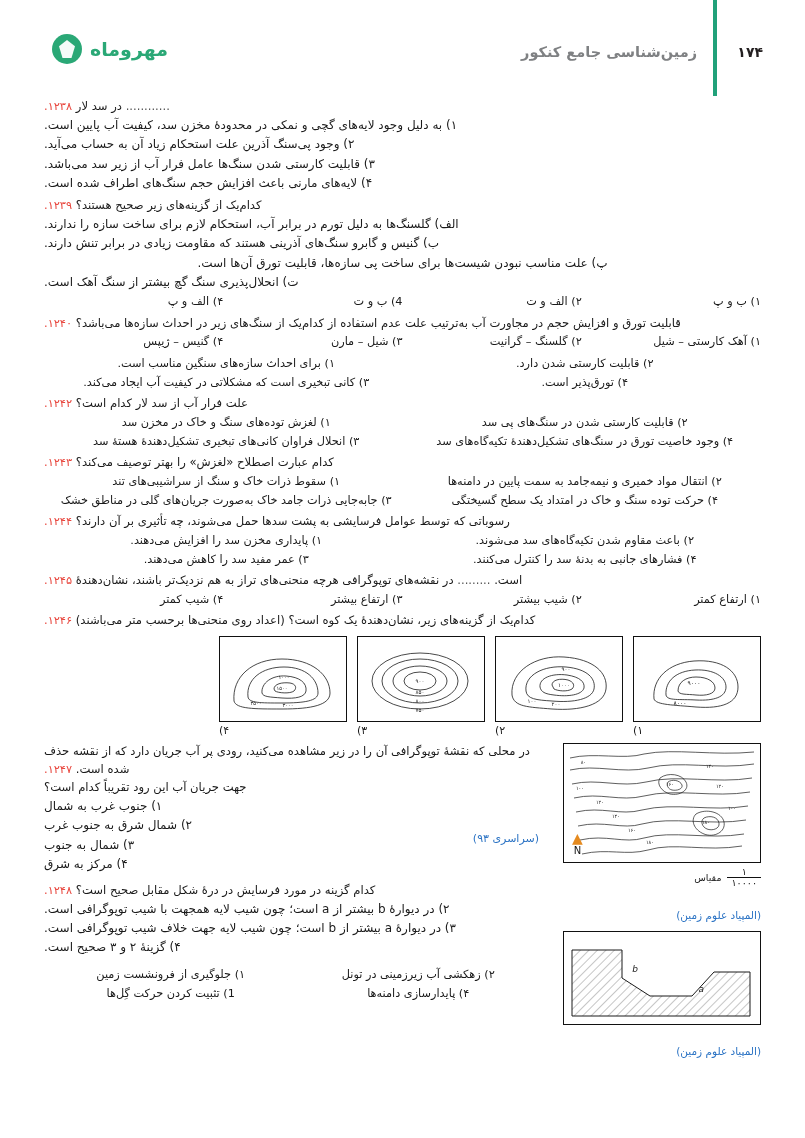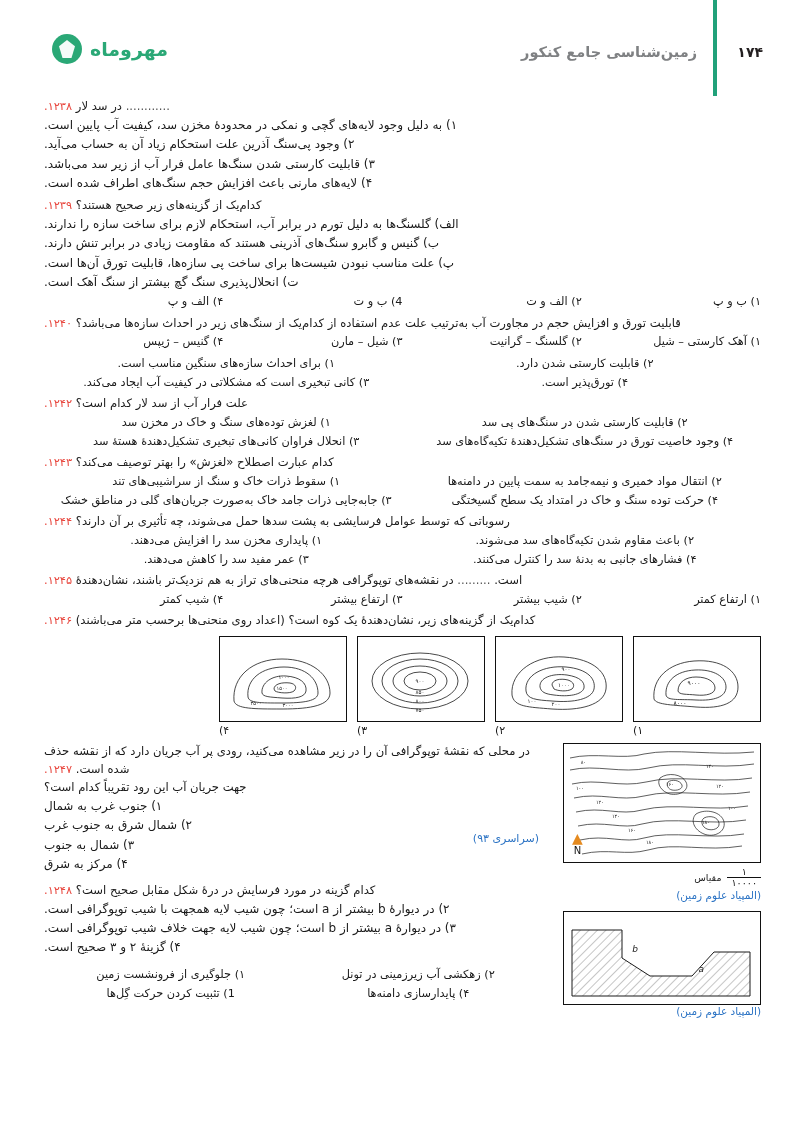--- a/index.html
+++ b/index.html
@@ -172,21 +172,21 @@
   .map-box {
     width: 196px;
     height: 118px;
     border: 1px solid #111;
     position: relative;
     background: #fff;
   }
   .olympiad {
     color: #2b73c4;
     font-size: 10.5px;
-    margin-top: 0;
+    margin-top: 20px;
     text-align: right;
   }
   .scale-wrap {
     display: flex;
     align-items: center;
     gap: 6px;
     justify-content: flex-start;
     margin-top: 4px;
     font-size: 9.5px;
   }
@@ -252,21 +252,21 @@
     </div>
 
     <div class="q">
       <div class="q-stem" style="text-align:left">
         <span>کدام‌یک از گزینه‌های زیر صحیح هستند؟</span>
         <span class="q-num">۱۲۳۹.</span>
       </div>
       <div class="stack">
         <div class="line" style="text-align:left">الف) گلسنگ‌ها به دلیل تورم در برابر آب، استحکام لازم برای ساخت سازه را ندارند.</div>
         <div class="line" style="text-align:left">ب) گنیس و گابرو سنگ‌های آذرینی هستند که مقاومت زیادی در برابر تنش دارند.</div>
-        <div class="line" style="text-align:left">پ) علت مناسب نبودن شیست‌ها برای ساخت پی سازه‌ها، قابلیت تورق آن‌ها است.</div>
+        <div class="line" style="text-align:center">پ) علت مناسب نبودن شیست‌ها برای ساخت پی سازه‌ها، قابلیت تورق آن‌ها است.</div>
         <div class="line" style="text-align:left">ت) انحلال‌پذیری سنگ گچ بیشتر از سنگ آهک است.</div>
       </div>
       <div class="opts cols4">
         <div>۱) ب و پ</div>
         <div>۲) الف و ت</div>
         <div>4) ب و ت</div>
         <div>۴) الف و پ</div>
       </div>
     </div>
 

